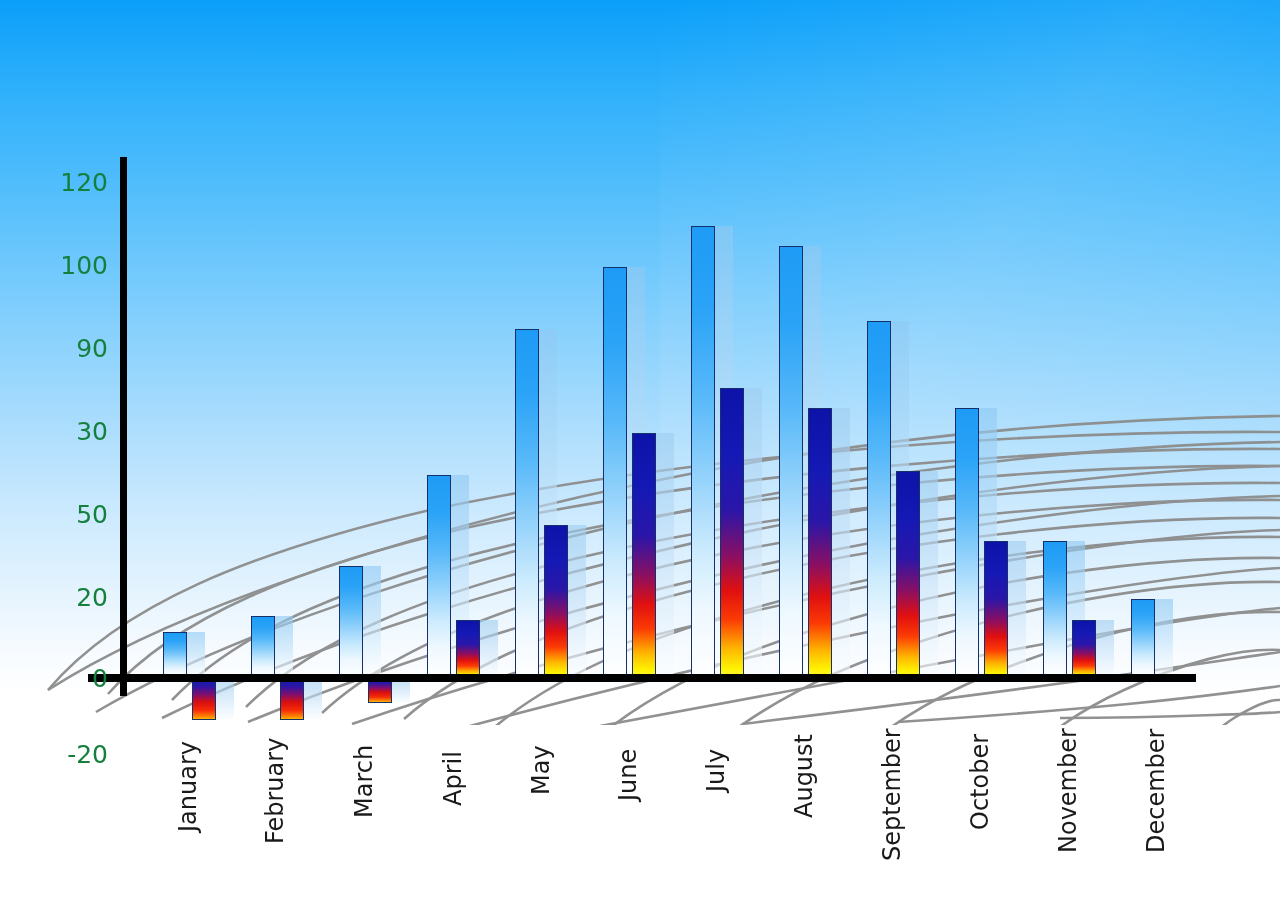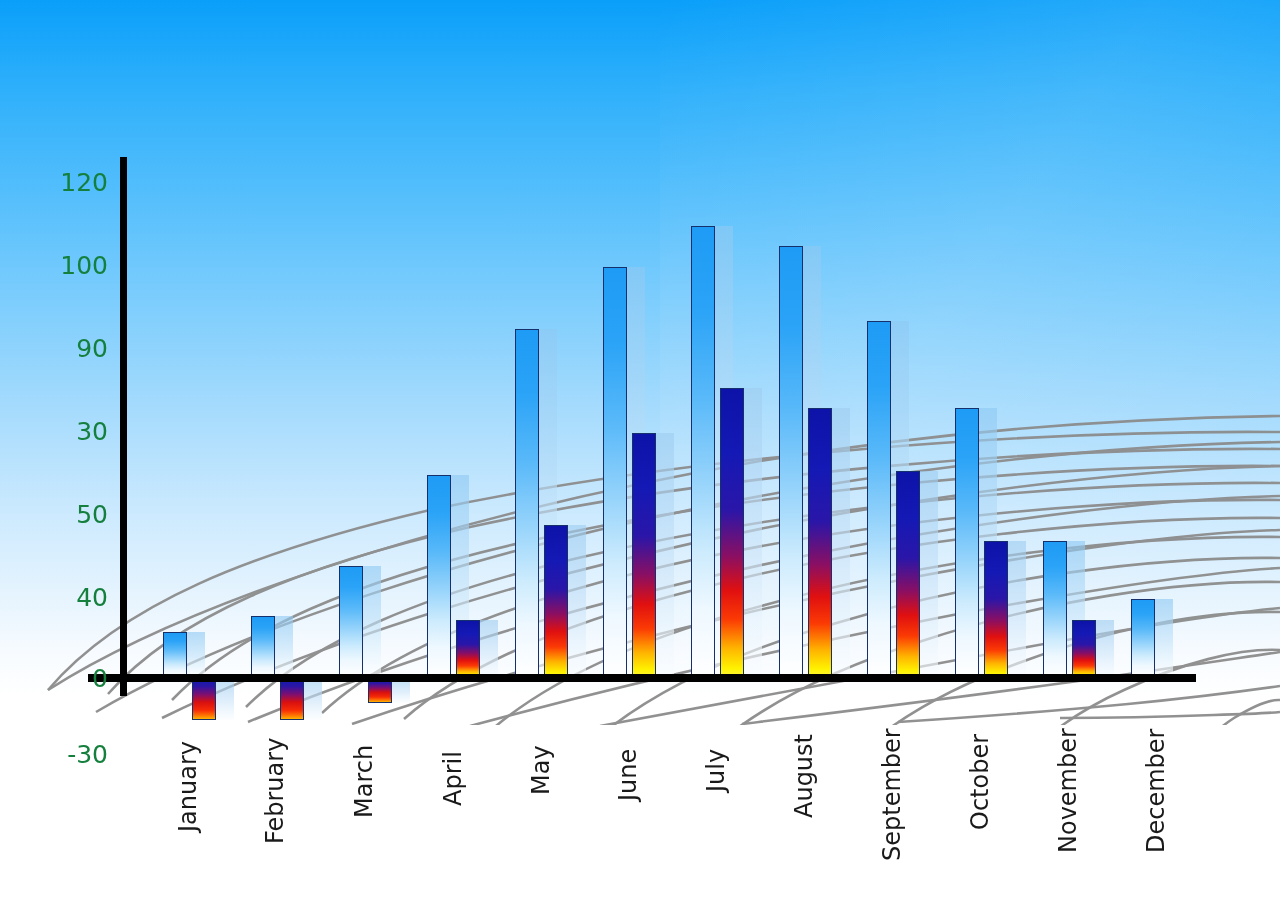--- a/index.html
+++ b/index.html
@@ -239,23 +239,23 @@
     </div>
 
     <div class="xaxis" style="left:88px;top:674px;width:1108px;height:8px;"></div>
     <div class="yaxis" style="left:120px;top:157px;width:7px;height:539px;"></div>
 
     <div class="ytick" style="left:30px;top:168px;width:78px;">120</div>
     <div class="ytick" style="left:30px;top:251px;width:78px;">100</div>
     <div class="ytick" style="left:30px;top:334px;width:78px;">90</div>
     <div class="ytick" style="left:30px;top:417px;width:78px;">30</div>
     <div class="ytick" style="left:30px;top:500px;width:78px;">50</div>
-    <div class="ytick" style="left:30px;top:583px;width:78px;">40</div>
+    <div class="ytick" style="left:30px;top:583px;width:78px;">20</div>
     <div class="ytick" style="left:30px;top:664px;width:78px;">0</div>
-    <div class="ytick" style="left:20px;top:740px;width:88px;">-30</div>
+    <div class="ytick" style="left:20px;top:740px;width:88px;">-20</div>
 
     <div class="xlabel" style="left:174px;top:832px;">January</div>
     <div class="xlabel" style="left:261px;top:844px;">February</div>
     <div class="xlabel" style="left:350px;top:818px;">March</div>
     <div class="xlabel" style="left:439px;top:806px;">April</div>
     <div class="xlabel" style="left:527px;top:795px;">May</div>
     <div class="xlabel" style="left:614px;top:801px;">June</div>
     <div class="xlabel" style="left:702px;top:792px;">July</div>
     <div class="xlabel" style="left:790px;top:818px;">August</div>
     <div class="xlabel" style="left:878px;top:861px;">September</div>

